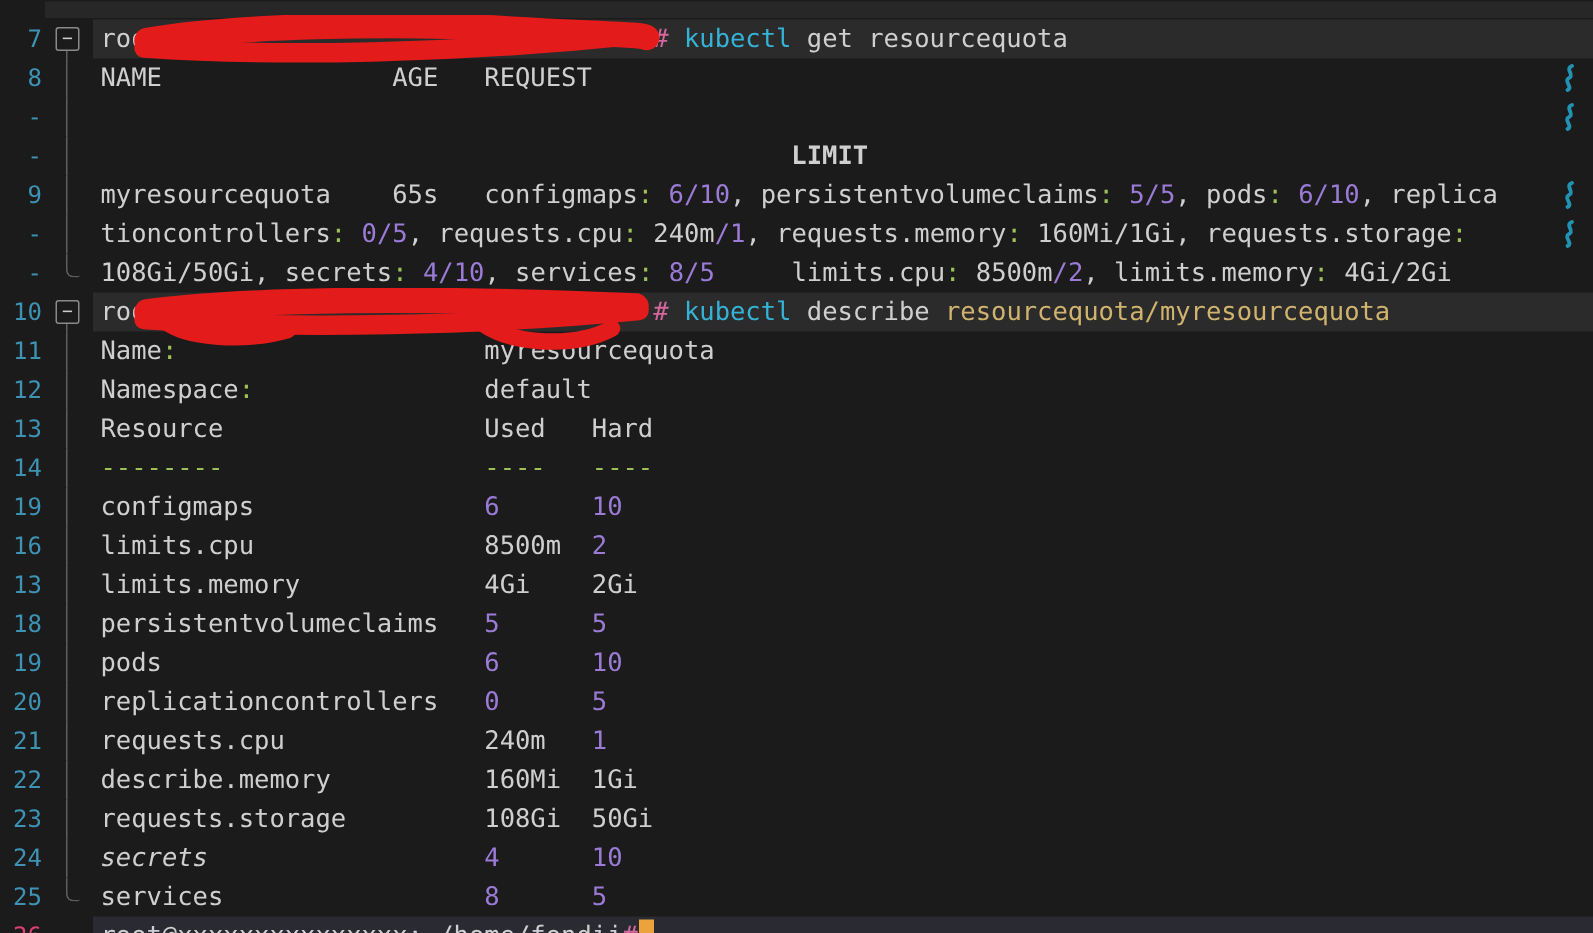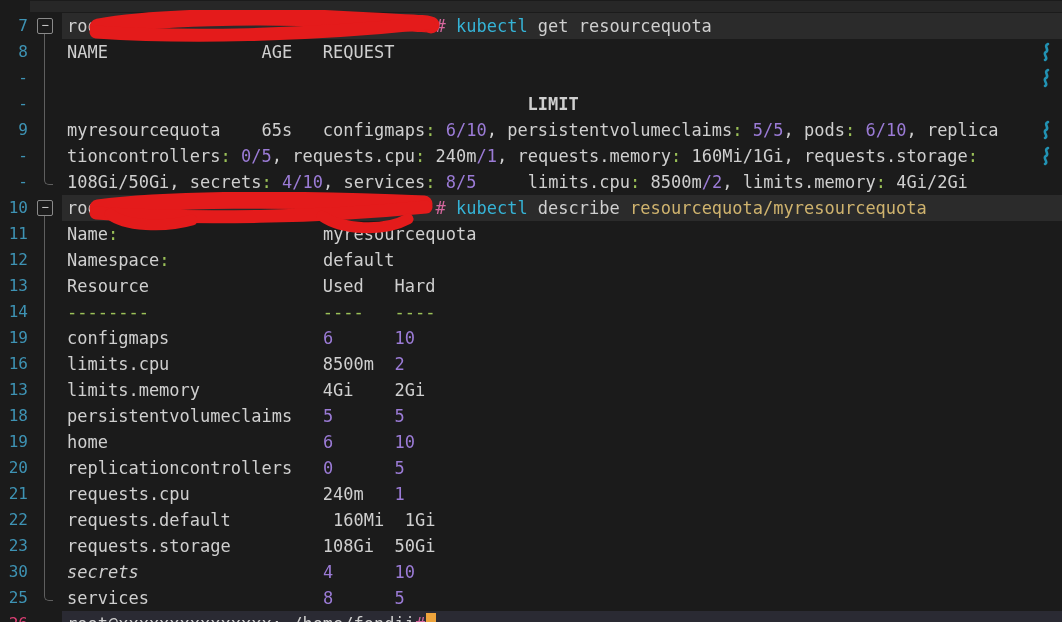--- a/index.html
+++ b/index.html
@@ -157,52 +157,52 @@
         <span class="foldcol">
           <span class="guide"></span>
         </span>
         <pre class="code"><span style="color: var(--fg);">persistentvolumeclaims   </span><span style="color: var(--purple);">5</span><span style="color: var(--fg);">      </span><span style="color: var(--purple);">5</span></pre>
       </div>
       <div class="row">
         <span class="ln">19</span>
         <span class="foldcol">
           <span class="guide"></span>
         </span>
-        <pre class="code"><span style="color: var(--fg);">home                     </span><span style="color: var(--purple);">6</span><span style="color: var(--fg);">      </span><span style="color: var(--purple);">10</span></pre>
+        <pre class="code"><span style="color: var(--fg);">pods                     </span><span style="color: var(--purple);">6</span><span style="color: var(--fg);">      </span><span style="color: var(--purple);">10</span></pre>
       </div>
       <div class="row">
         <span class="ln">20</span>
         <span class="foldcol">
           <span class="guide"></span>
         </span>
         <pre class="code"><span style="color: var(--fg);">replicationcontrollers   </span><span style="color: var(--purple);">0</span><span style="color: var(--fg);">      </span><span style="color: var(--purple);">5</span></pre>
       </div>
       <div class="row">
         <span class="ln">21</span>
         <span class="foldcol">
           <span class="guide"></span>
         </span>
         <pre class="code"><span style="color: var(--fg);">requests.cpu             240m   </span><span style="color: var(--purple);">1</span></pre>
       </div>
       <div class="row">
         <span class="ln">22</span>
         <span class="foldcol">
           <span class="guide"></span>
         </span>
-        <pre class="code"><span style="color: var(--fg);">requests.default          160Mi  1Gi</span></pre>
+        <pre class="code"><span style="color: var(--fg);">describe.memory          160Mi  1Gi</span></pre>
       </div>
       <div class="row">
         <span class="ln">23</span>
         <span class="foldcol">
           <span class="guide"></span>
         </span>
         <pre class="code"><span style="color: var(--fg);">requests.storage         108Gi  50Gi</span></pre>
       </div>
       <div class="row">
-        <span class="ln">30</span>
+        <span class="ln">24</span>
         <span class="foldcol">
           <span class="guide"></span>
         </span>
         <pre class="code"><span style="color: var(--fg); font-style: italic;">secrets                  </span><span style="color: var(--purple);">4</span><span style="color: var(--fg);">      </span><span style="color: var(--purple);">10</span></pre>
       </div>
       <div class="row">
         <span class="ln">25</span>
         <span class="foldcol">
           <span class="guide corner"></span>
         </span>

